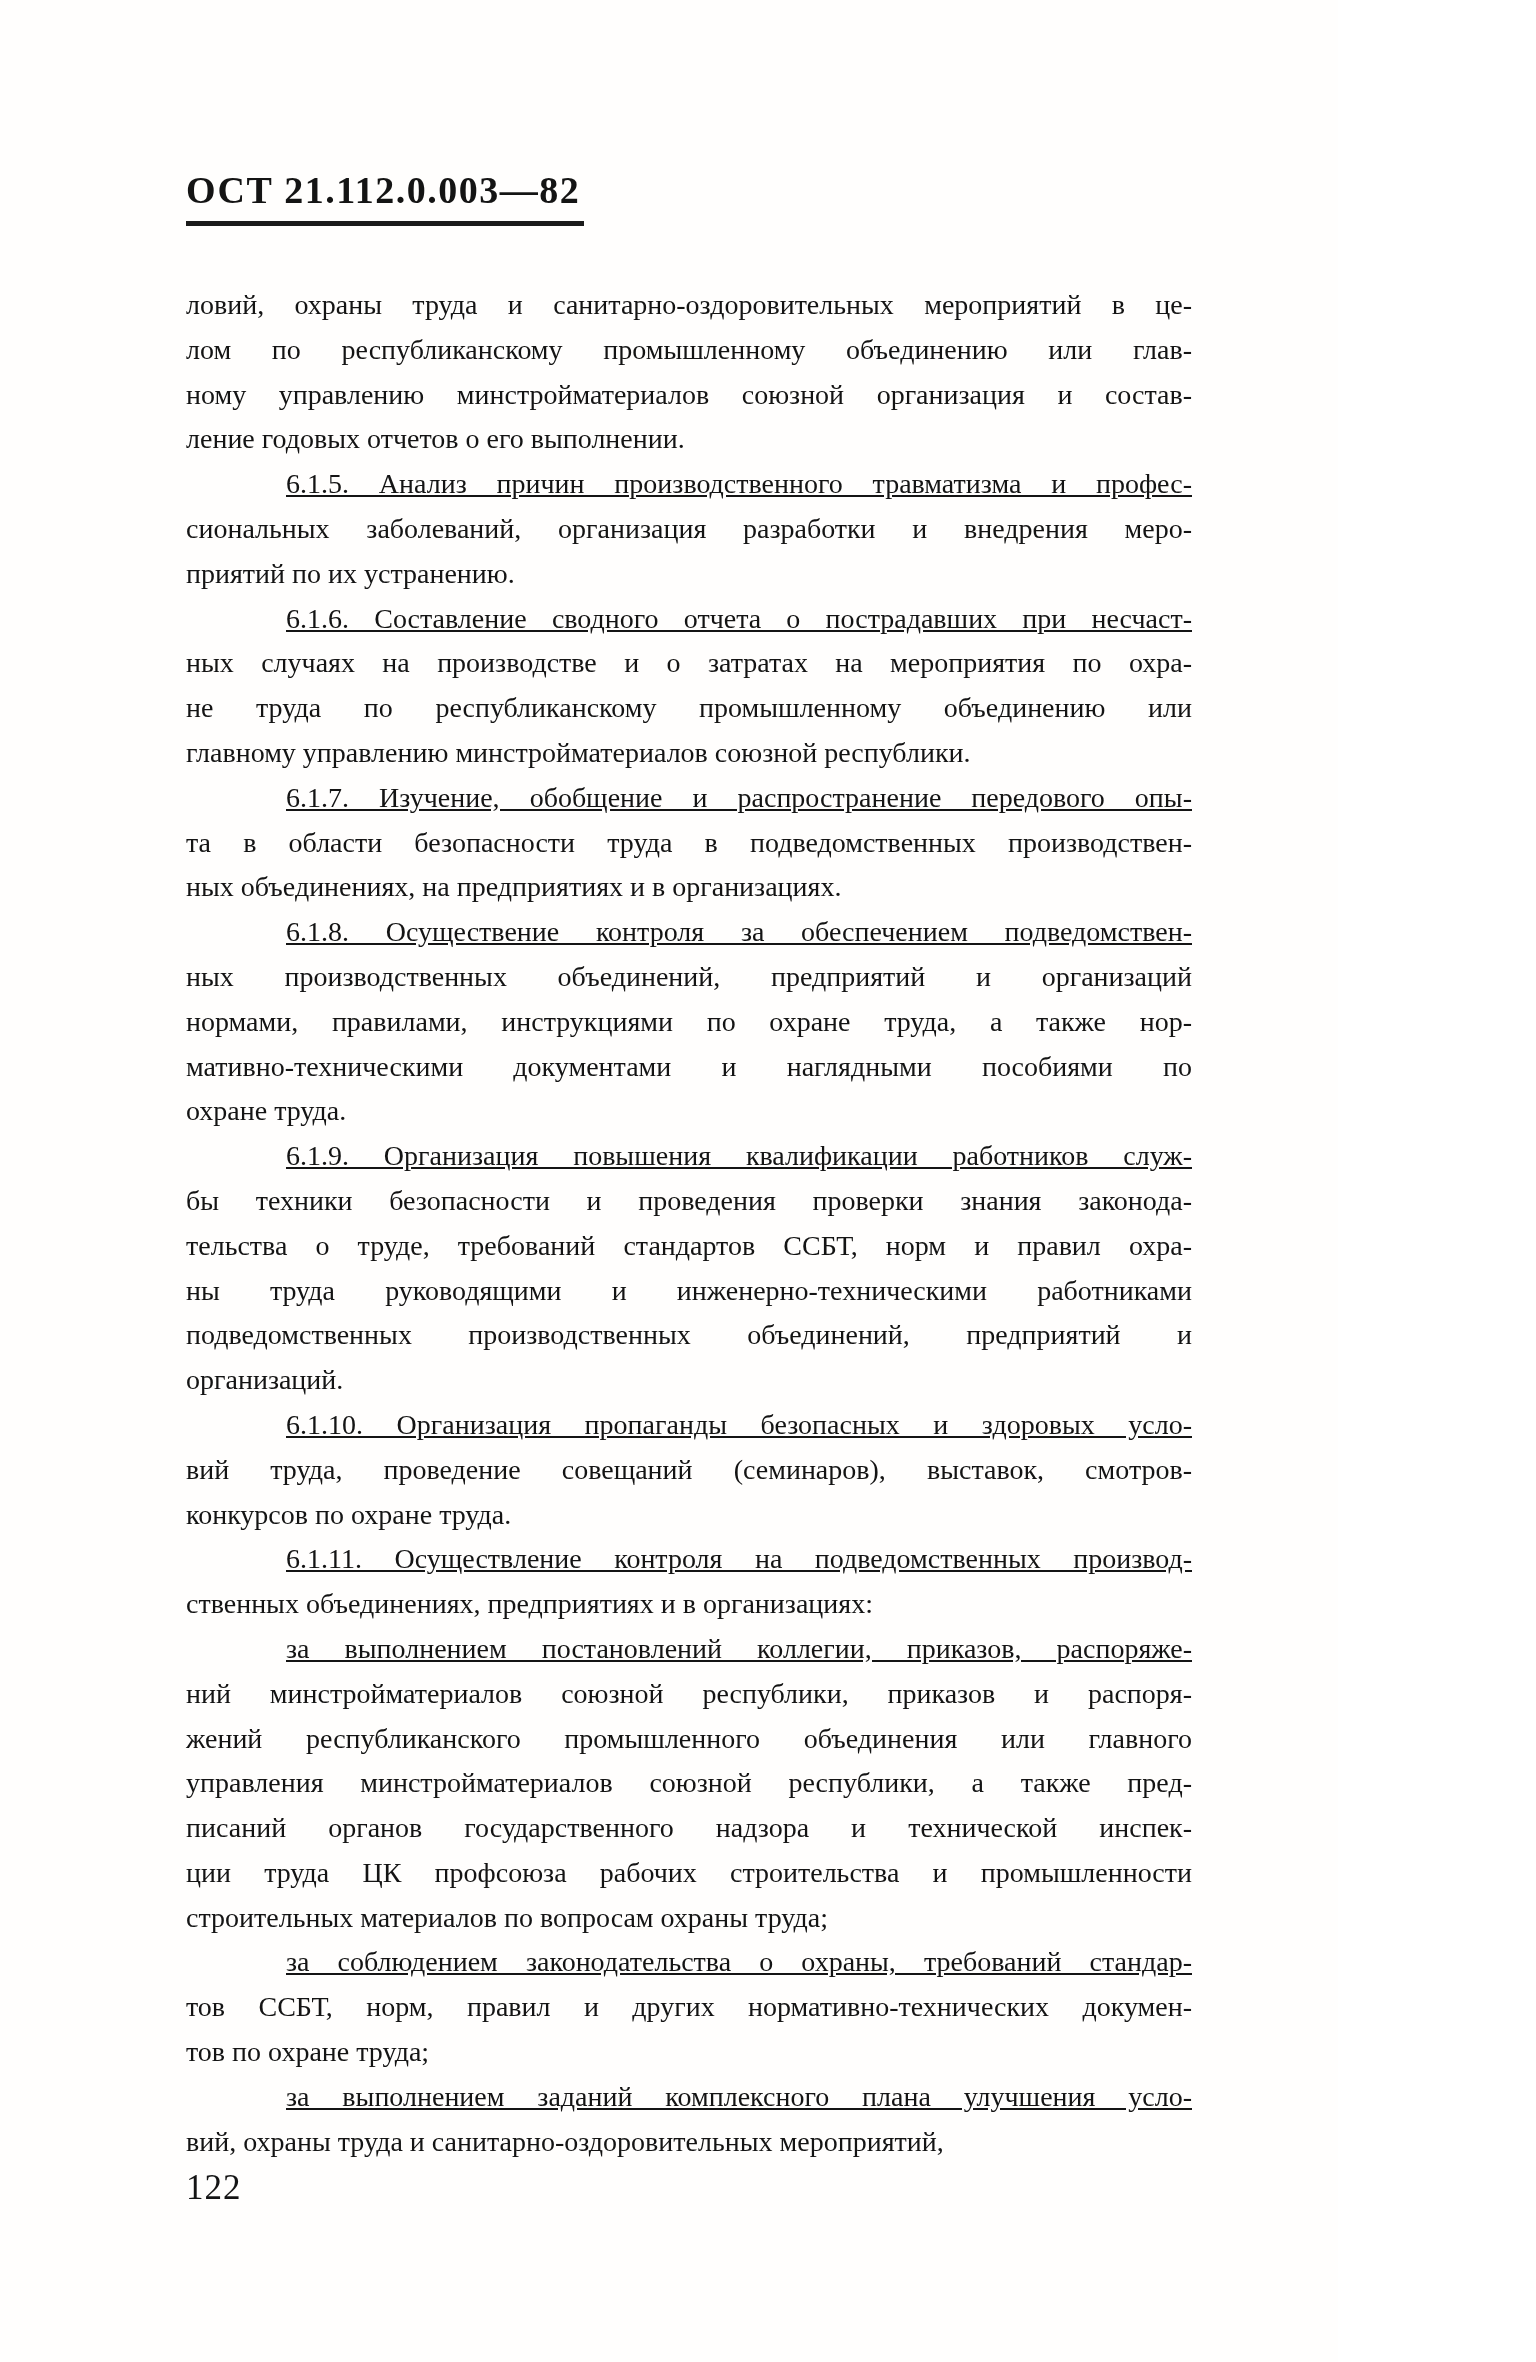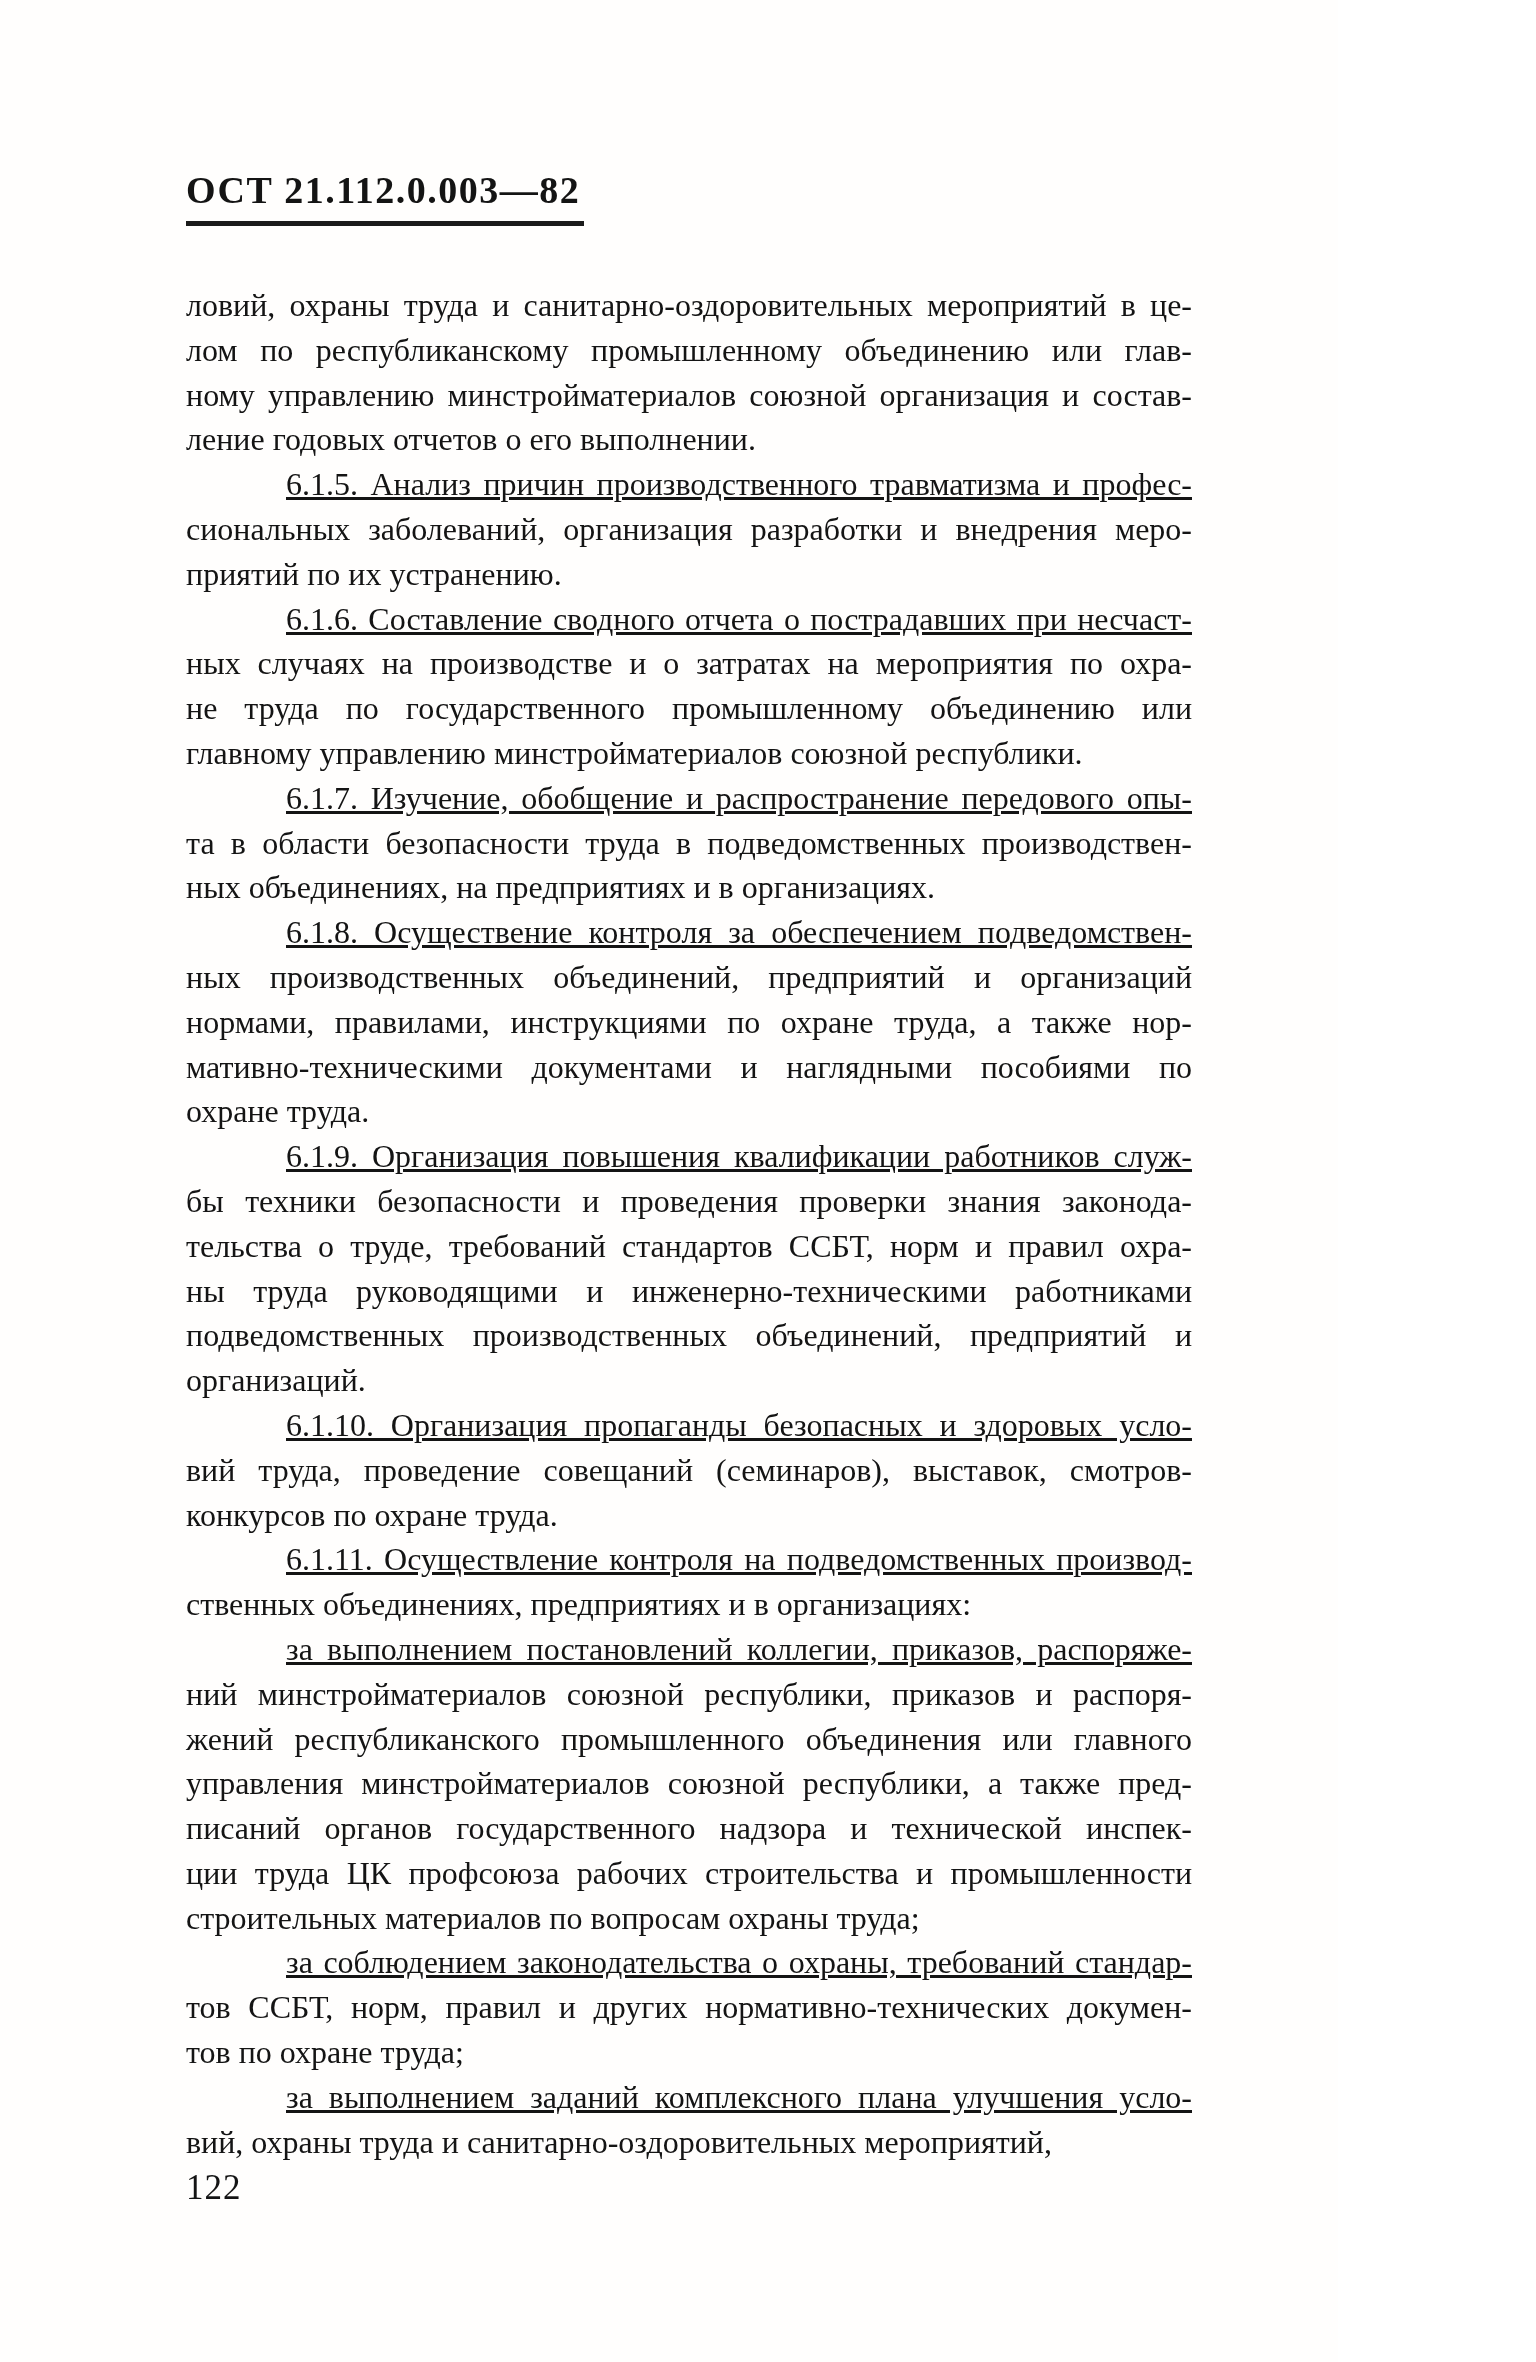--- a/index.html
+++ b/index.html
@@ -26,21 +26,21 @@
     white-space: nowrap;
   }
   .header-rule {
     width: 398px;
     height: 5px;
     background: #1b1b1b;
     margin-top: 9px;
   }
   .doc-body {
     margin-top: 57px;
-    font-size: 32px;
+    font-size: 28px;
     line-height: 44.8px;
   }
   .line {
     text-align: justify;
     text-align-last: justify;
   }
   .line.last {
     text-align-last: left;
   }
   .line.indent {
@@ -67,21 +67,21 @@
   <main class="doc-body">
       <div class="line">ловий, охраны труда и санитарно-оздоровительных мероприятий в це-</div>
       <div class="line">лом по республиканскому промышленному объединению или глав-</div>
       <div class="line">ному управлению минстройматериалов союзной организация и состав-</div>
       <div class="line last">ление годовых отчетов о его выполнении.</div>
       <div class="line indent">6.1.5. Анализ причин производственного травматизма и профес-</div>
       <div class="line">сиональных заболеваний, организация разработки и внедрения меро-</div>
       <div class="line last">приятий по их устранению.</div>
       <div class="line indent">6.1.6. Составление сводного отчета о пострадавших при несчаст-</div>
       <div class="line">ных случаях на производстве и о затратах на мероприятия по охра-</div>
-      <div class="line">не труда по государственного промышленному объединению или</div>
+      <div class="line">не труда по республиканскому промышленному объединению или</div>
       <div class="line last">главному управлению минстройматериалов союзной республики.</div>
       <div class="line indent">6.1.7. Изучение, обобщение и распространение передового опы-</div>
       <div class="line">та в области безопасности труда в подведомственных производствен-</div>
       <div class="line last">ных объединениях, на предприятиях и в организациях.</div>
       <div class="line indent">6.1.8. Осуществение контроля за обеспечением подведомствен-</div>
       <div class="line">ных производственных объединений, предприятий и организаций</div>
       <div class="line">нормами, правилами, инструкциями по охране труда, а также нор-</div>
       <div class="line">мативно-техническими документами и наглядными пособиями по</div>
       <div class="line last">охране труда.</div>
       <div class="line indent">6.1.9. Организация повышения квалификации работников служ-</div>

